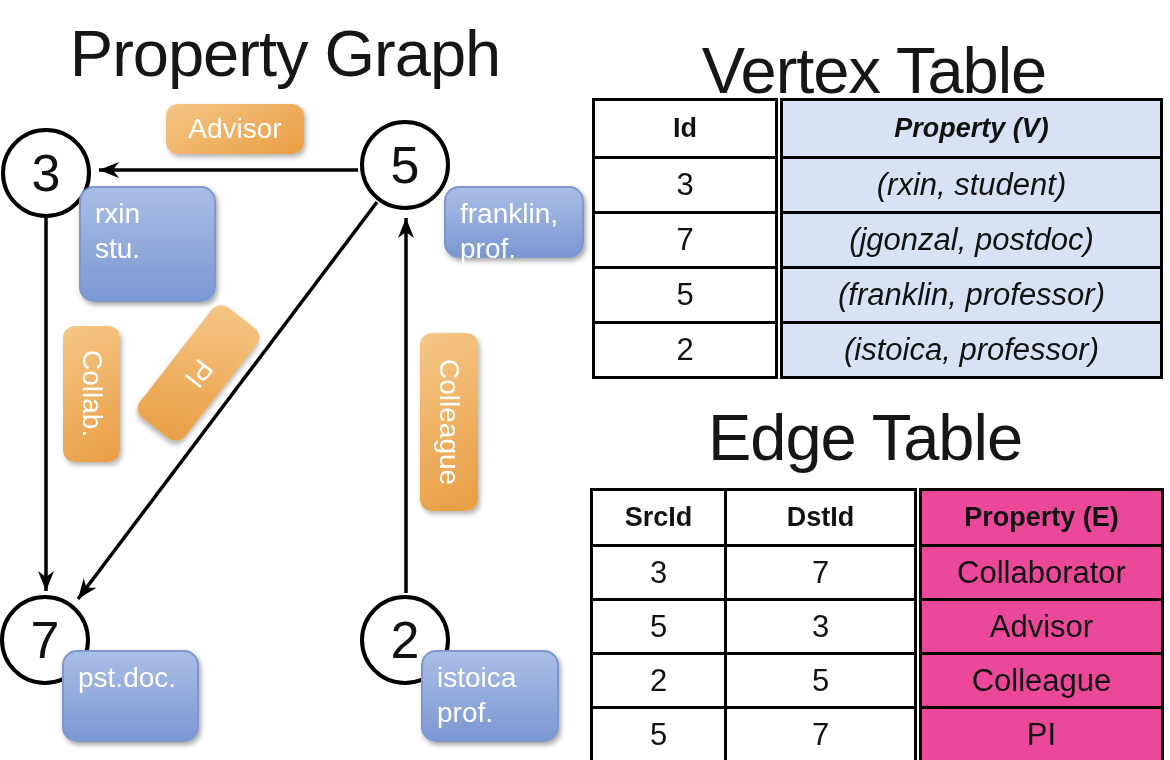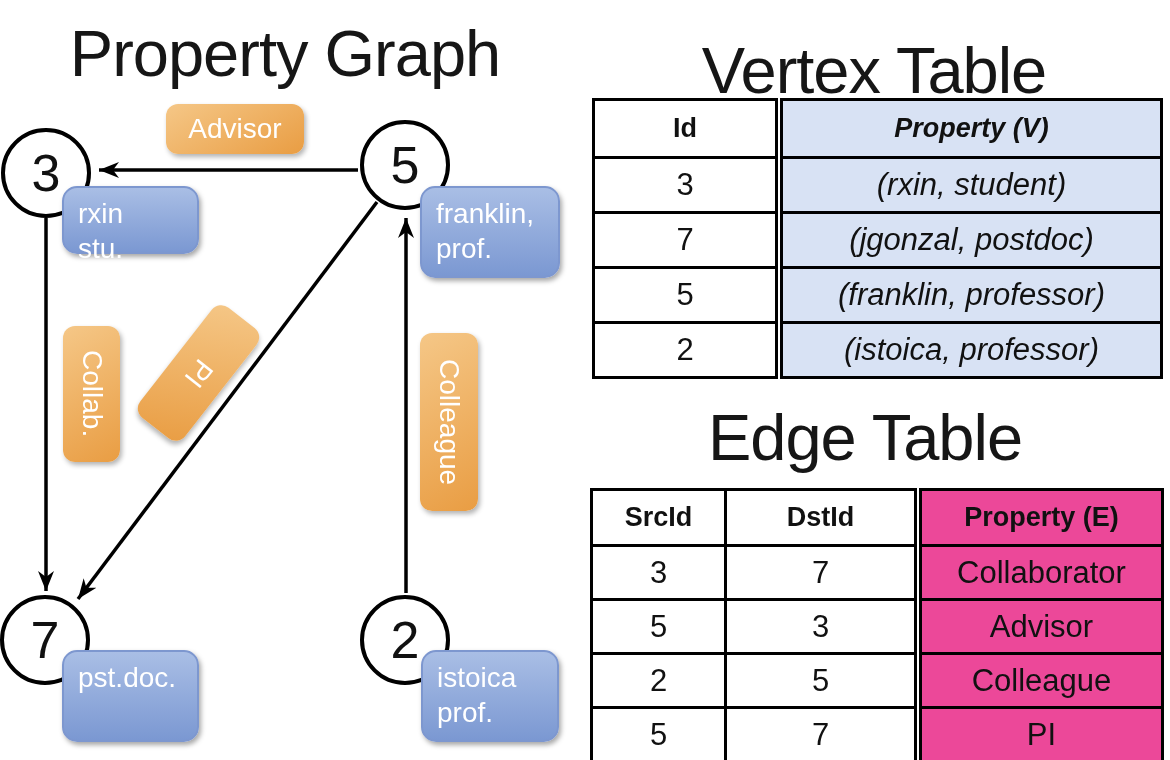--- a/index.html
+++ b/index.html
@@ -86,25 +86,25 @@
   <div class="elabel v" style="left:63px;top:326px;width:57px;height:136px;">
     <span>Collab.</span>
   </div>
   <div class="elabel v" style="left:170px;top:303px;width:57px;height:140px;transform:rotate(38deg);">
     <span>PI</span>
   </div>
   <div class="elabel v" style="left:420px;top:333px;width:58px;height:178px;">
     <span>Colleague</span>
   </div>
 
-  <div class="vbox" style="left:62px;top:186px;width:137px;height:68px;">
+  <div class="vbox" style="left:79px;top:186px;width:137px;height:116px;">
     <span>rxin</span>
     <span>stu.</span>
   </div>
-  <div class="vbox" style="left:420px;top:186px;width:140px;height:92px;">
+  <div class="vbox" style="left:444px;top:186px;width:140px;height:72px;">
     <span>franklin,</span>
     <span>prof.</span>
   </div>
   <div class="vbox" style="left:62px;top:650px;width:137px;height:92px;">
     <span>pst.doc.</span>
   </div>
   <div class="vbox" style="left:421px;top:650px;width:138px;height:92px;">
     <span>istoica</span>
     <span>prof.</span>
   </div>

